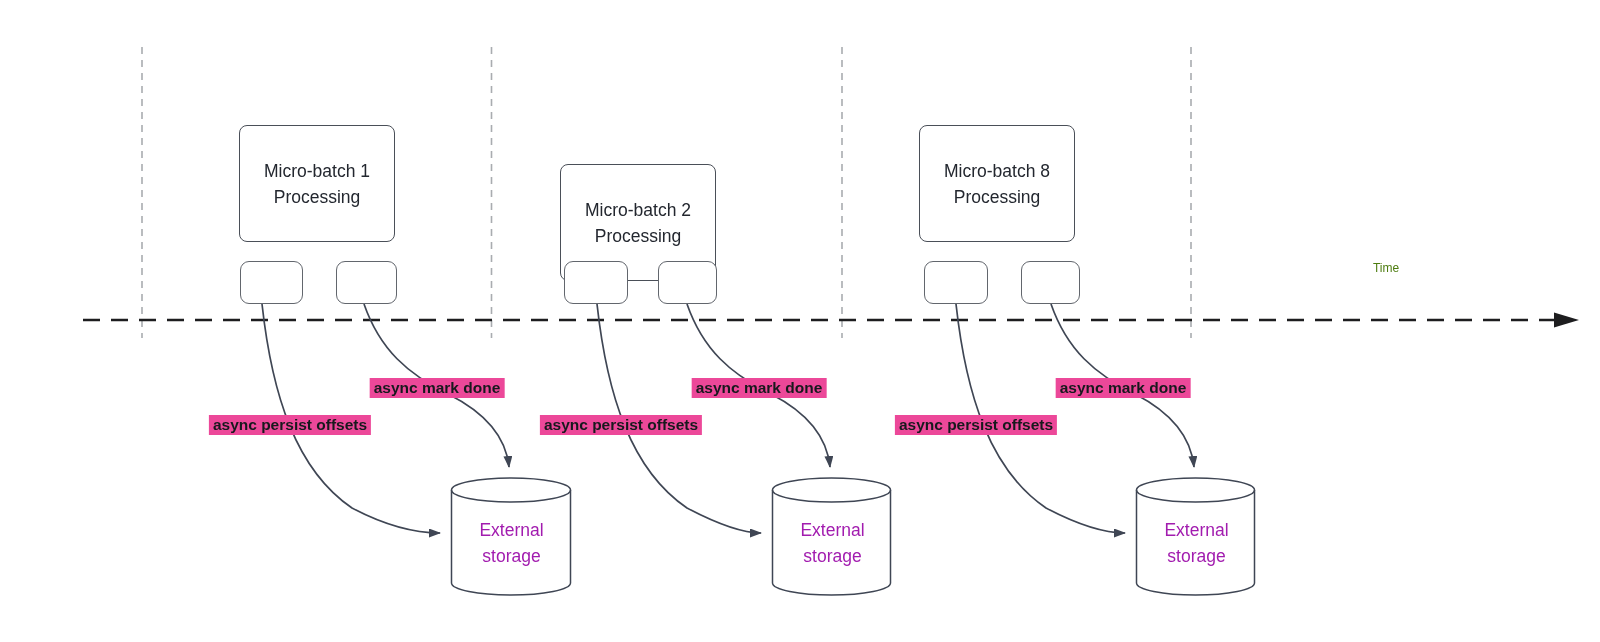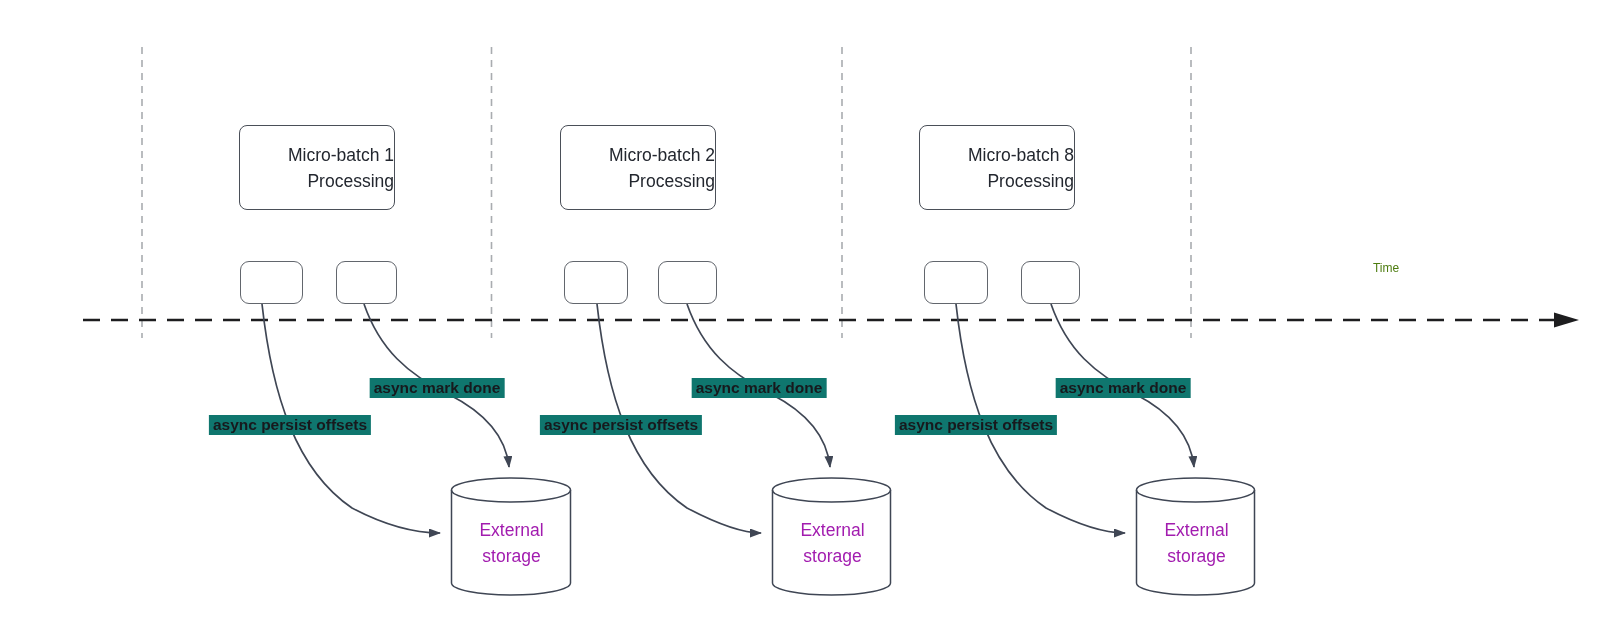--- a/index.html
+++ b/index.html
@@ -8,39 +8,39 @@
     width: 1600px;
     height: 642px;
     background: #ffffff;
     font-family: "Liberation Sans", sans-serif;
     overflow: hidden;
   }
   .layer { position: absolute; left: 0; top: 0; }
   .abs { position: absolute; box-sizing: border-box; }
 
   .proc-box {
-    top: 125px; height: 85px; width: 156px;
+    top: 125px; height: 117px; width: 156px;
     border: 1.4px solid #4a4f58;
     border-radius: 8px;
     background: #ffffff;
     display: flex; flex-direction: column;
-    align-items: flex-end; justify-content: center;
+    align-items: center; justify-content: center;
     text-align: center;
     color: #23272f;
     font-size: 17.5px; line-height: 26px;
   }
   .task-box {
     top: 261px; height: 43px;
     border: 1.4px solid #62666d;
     border-radius: 9px;
     background: #ffffff;
   }
   .arrow-label {
     transform: translate(-50%, -50%);
-    background: #0f766e;
+    background: #ec4899;
     padding: 1px 4px;
     font-size: 15.5px;
     font-weight: bold;
     color: #17191d;
     white-space: nowrap;
   }
   .cyl-label {
     top: 517px; width: 119px;
     text-align: center;
     color: #a21caf;
@@ -102,21 +102,21 @@
     <span>Micro-batch 1</span>
     <span>Processing</span>
   </div>
   <div class="abs task-box" style="left:240px;width:63px;"></div>
   <div class="abs task-box" style="left:336px;width:61px;"></div>
   <div class="abs arrow-label" style="left:290px;top:425px;">async persist offsets</div>
   <div class="abs arrow-label" style="left:437px;top:388px;">async mark done</div>
   <div class="abs cyl-label" style="left:452px;">External
 storage</div>
 
-  <div class="abs proc-box" style="left:560px;">
+  <div class="abs proc-box" style="left:560px;margin-top:39px;">
     <span>Micro-batch 2</span>
     <span>Processing</span>
   </div>
   <div class="abs task-box" style="left:564px;width:64px;"></div>
   <div class="abs task-box" style="left:658px;width:59px;"></div>
   <div class="abs arrow-label" style="left:621px;top:425px;">async persist offsets</div>
   <div class="abs arrow-label" style="left:759px;top:388px;">async mark done</div>
   <div class="abs cyl-label" style="left:773px;">External
 storage</div>
 

